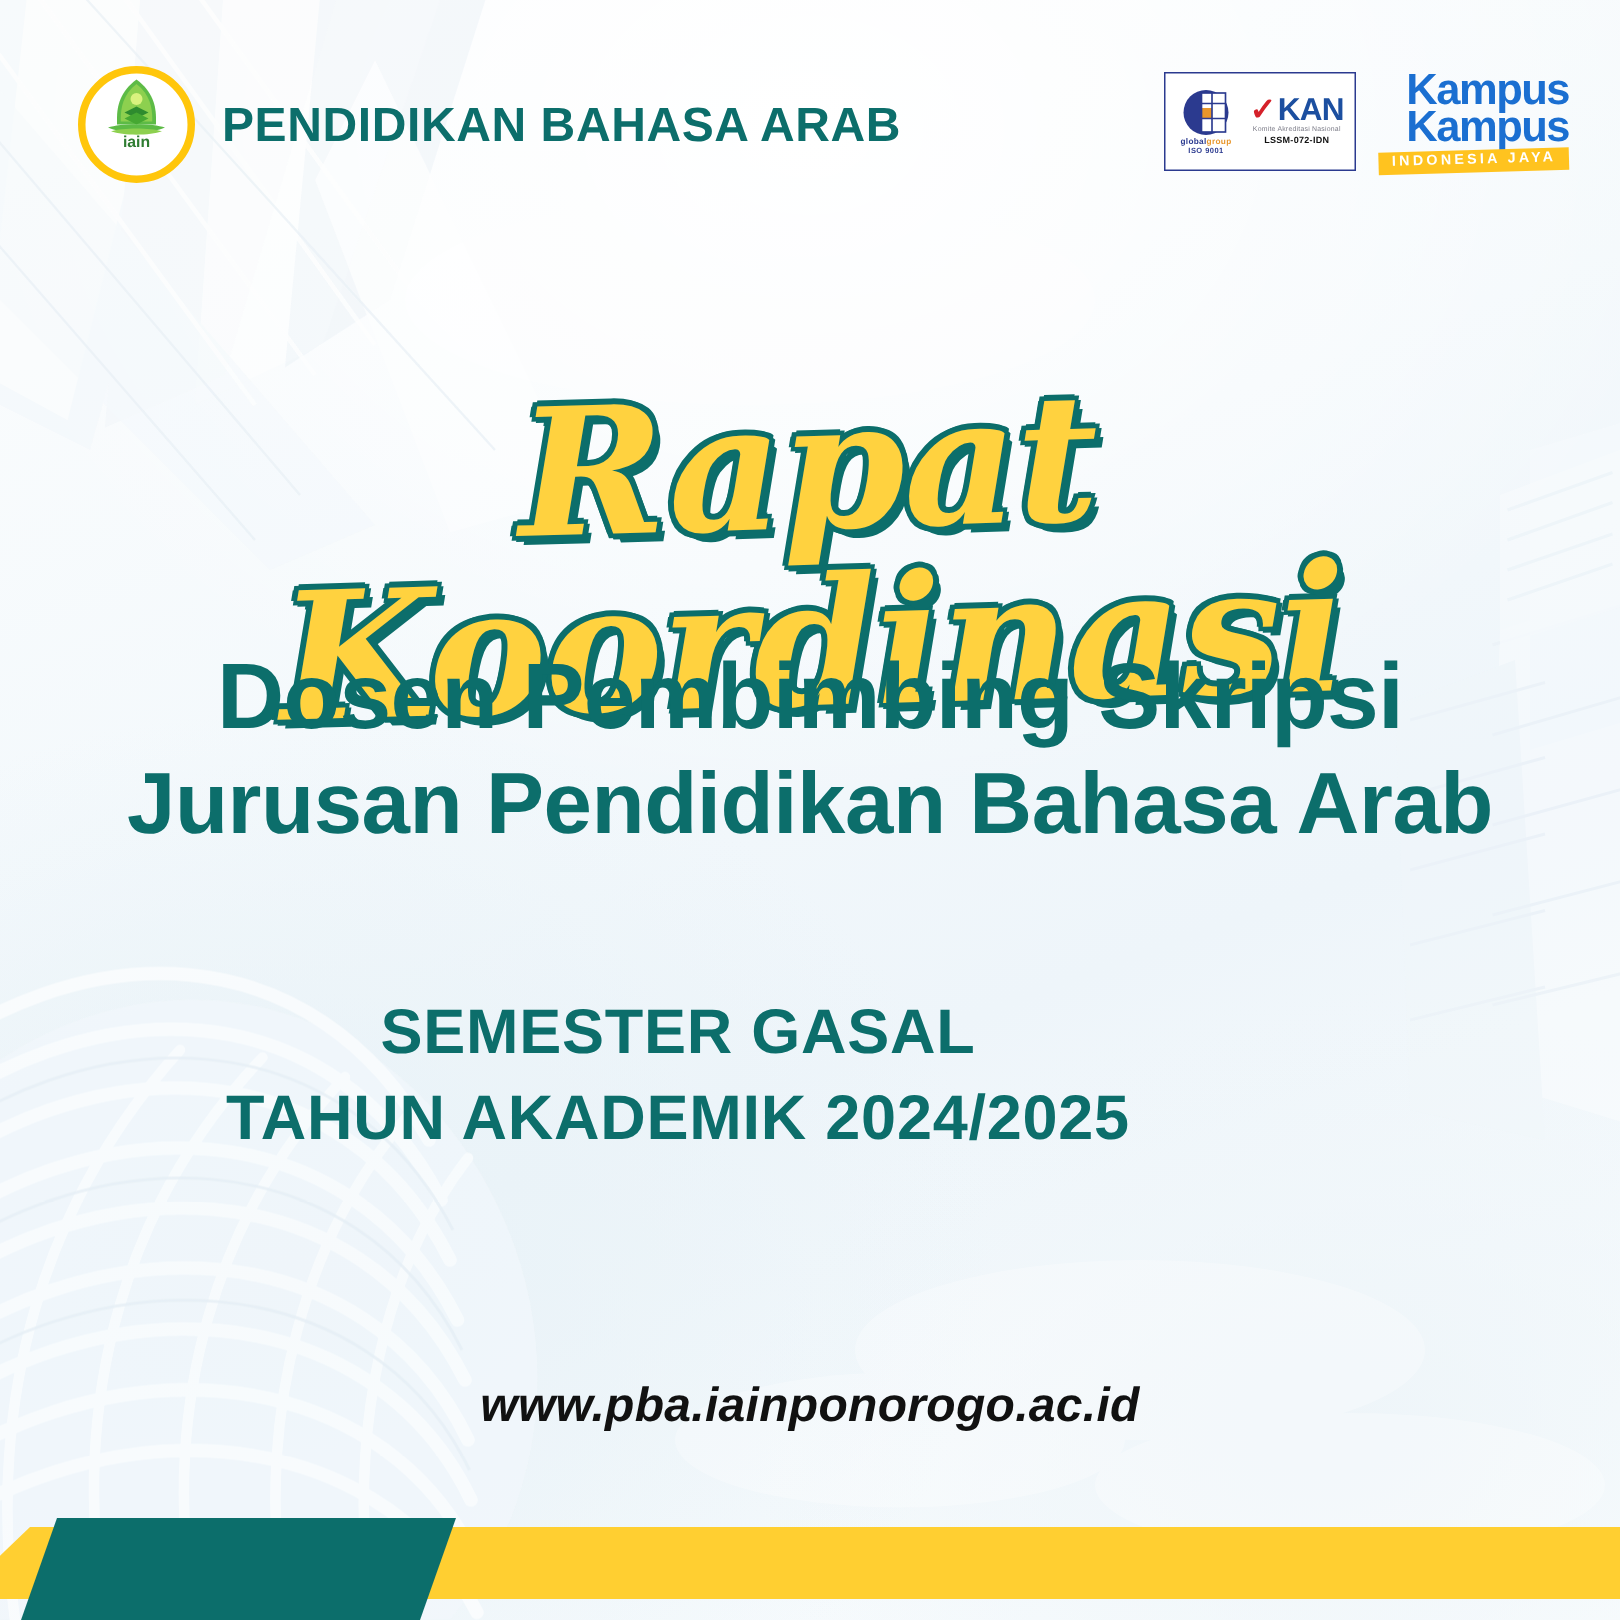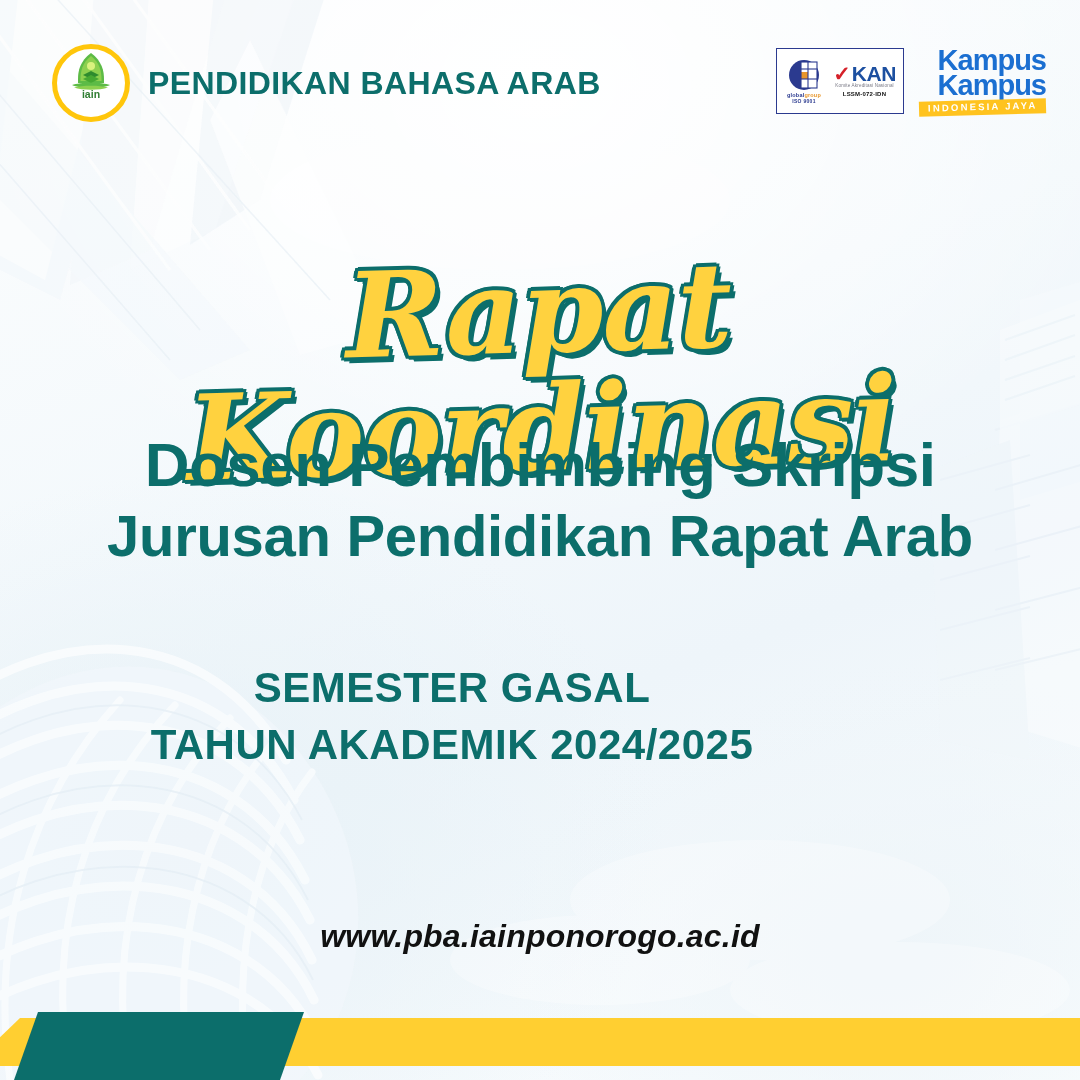--- a/index.html
+++ b/index.html
@@ -284,21 +284,21 @@
       </div>
       <div class="km-ribbon">INDONESIA JAYA</div>
     </div>
 
   </div>
 
   <div class="script-title">Rapat Koordinasi</div>
 
   <div class="heading-block">
     <div class="heading-1">Dosen Pembimbing Skripsi</div>
-    <div class="heading-2">Jurusan Pendidikan Rapat Arab</div>
+    <div class="heading-2">Jurusan Pendidikan Bahasa Arab</div>
   </div>
 
   <div class="semester-block">
     <div class="sem-line">SEMESTER GASAL</div>
     <div class="sem-line">TAHUN AKADEMIK 2024/2025</div>
   </div>
 
   <div class="website">www.pba.iainponorogo.ac.id</div>
 
   <div class="yellow-band"></div>

